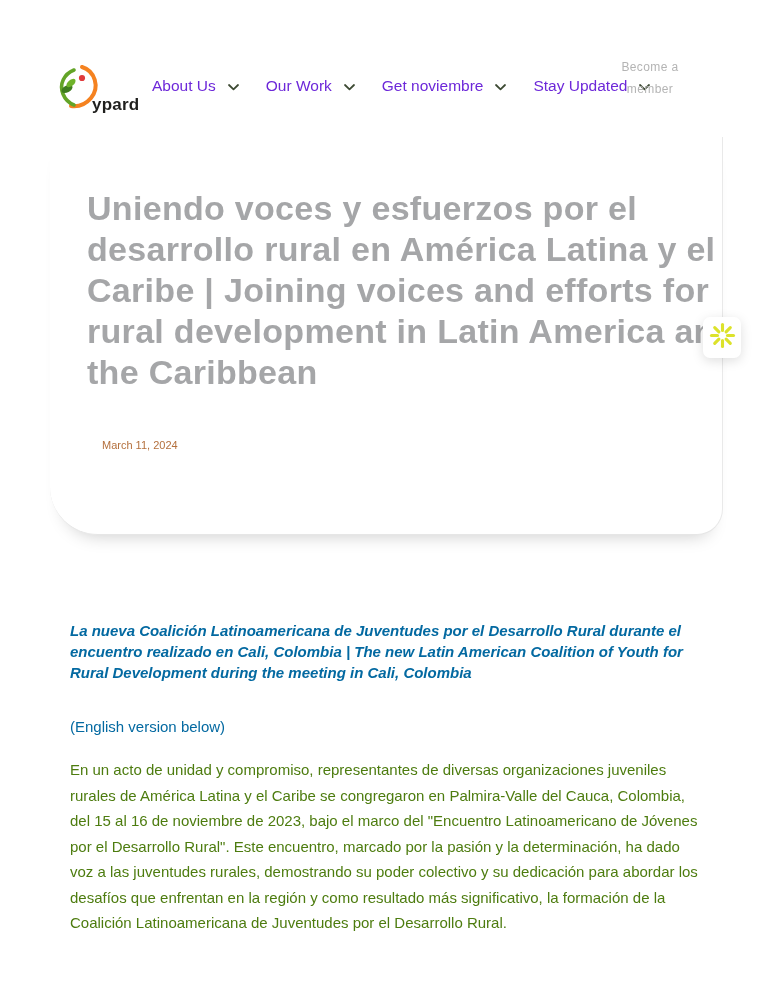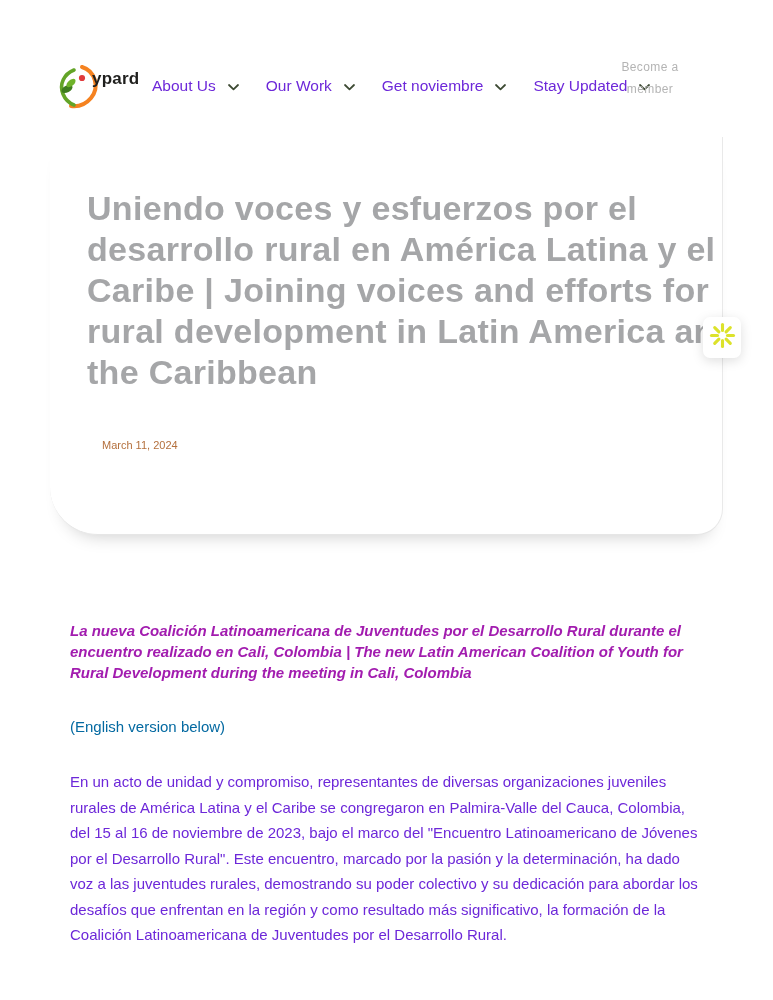--- a/index.html
+++ b/index.html
@@ -23,21 +23,21 @@
     top: 0; left: 0;
     width: 773px;
     height: 132px;
     background: #ffffff;
   }
   .logo {
     position: absolute;
     left: 55px;
     top: 63px;
     display: flex;
-    align-items: flex-start;
+    align-items: flex-end;
     cursor: pointer;
   }
   .logo-word {
     font-size: 17px;
     font-weight: 700;
     color: #1f1f1d;
     letter-spacing: 0.2px;
     margin-left: -9px;
     margin-top: 6px;
   }
@@ -124,33 +124,33 @@
     left: 70px;
     top: 620px;
     width: 634px;
   }
   .caption {
     margin: 0 0 34px 0;
     font-size: 15px;
     line-height: 21px;
     font-weight: 700;
     font-style: italic;
-    color: #a21caf;
+    color: #0369a1;
   }
   .note, .dateline {
     margin: 0 0 14px 0;
     font-size: 15px;
     line-height: 20px;
     color: #0369a1;
   }
   .body-par {
-    margin: 32px 0 0 0;
+    margin: 20px 0 0 0;
     font-size: 15px;
     line-height: 25.5px;
-    color: #6d28d9;
+    color: #4d7c0f;
   }
 </style>
 </head>
 <body>
 
 <div class="page">
 
   <div class="header">
 
     <div class="logo">

